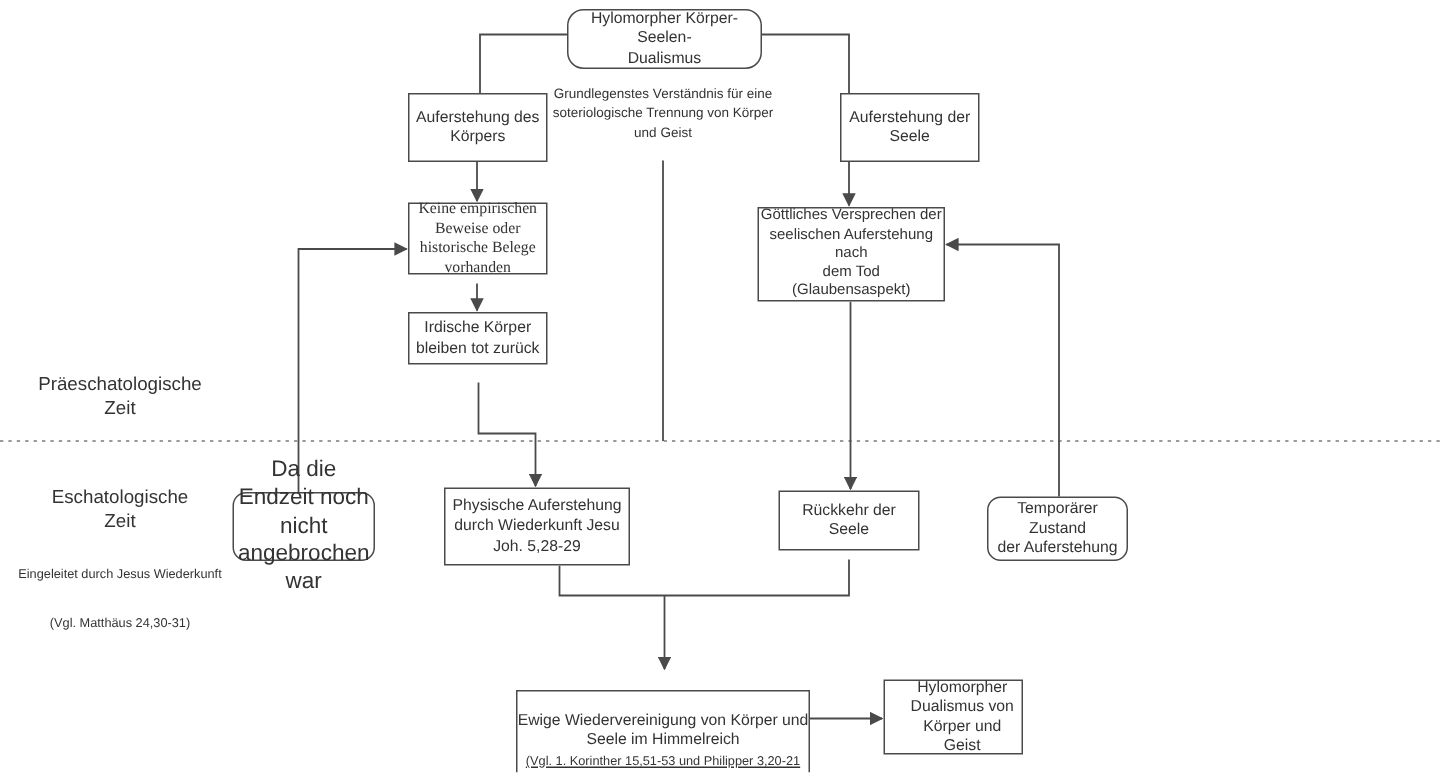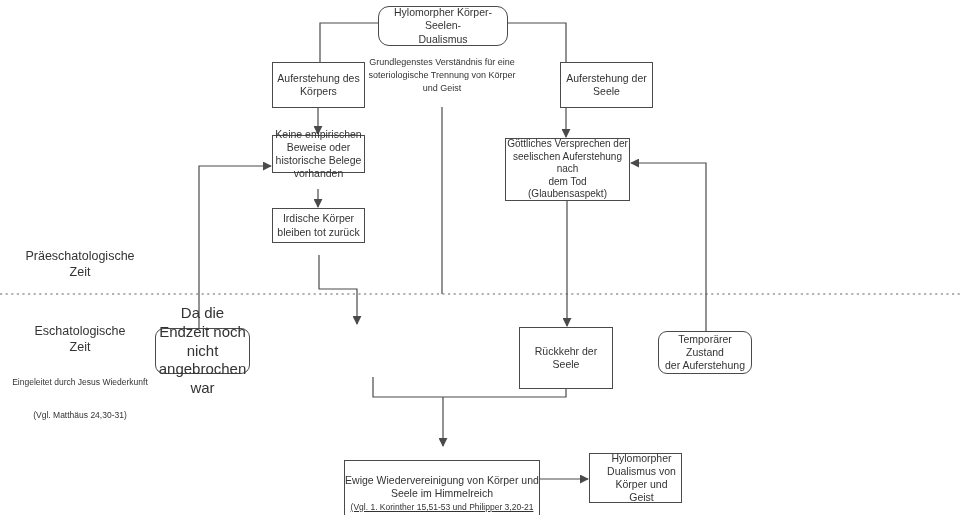--- a/index.html
+++ b/index.html
@@ -32,26 +32,26 @@
     overflow: visible;
   }
   .node .lbl { white-space: pre-line; display: block; }
   .rounded { border-radius: 11px; }
   .rounded-sm { border-radius: 9px; }
 
   
   #n-platonic      { left: 378px; top: 6px;   width: 130px; height: 40px; font-size: 10.5px; }
   #n-auf-koerper   { left: 272px; top: 62px;  width: 93px;  height: 46px; font-size: 10.5px; }
   #n-auf-seele     { left: 520px; top: 62px;  width: 93px;  height: 46px; font-size: 10.5px; margin-left: 40px; }
-  #n-keine-beweise { left: 272px; top: 135px; width: 93px;  height: 38px; font-size: 10.5px; }
+  #n-keine-beweise { left: 272px; top: 135px; width: 93px;  height: 48px; font-size: 10.5px; font-family: Liberation Serif, serif; }
   #n-goettliches   { left: 505px; top: 138px; width: 125px; height: 63px; font-size: 10px; }
   #n-irdische      { left: 272px; top: 208px; width: 93px;  height: 35px; font-size: 10.5px; }
   #n-da-endzeit    { left: 155px; top: 328px; width: 95px;  height: 46px; font-size: 15px; align-items: center; }
   #n-physische     { left: 296px; top: 325px; width: 124px; height: 52px; font-size: 10.5px; }
-  #n-rueckkehr     { left: 519px; top: 327px; width: 94px;  height: 62px; font-size: 10.5px; }
+  #n-rueckkehr     { left: 519px; top: 327px; width: 94px;  height: 40px; font-size: 10.5px; }
   #n-temporaerer   { left: 658px; top: 331px; width: 94px;  height: 43px; font-size: 10.5px; }
   #n-ewige         { left: 344px; top: 460px; width: 196px; height: 66px; font-size: 10.5px; align-items: center; }
   #n-hylomorpher   { left: 589px; top: 453px; width: 93px;  height: 50px; font-size: 10.5px; padding-left: 12px; }
   #n-ewige .ref    { font-size: 8.5px; white-space: pre-line; margin-top: 2px; text-decoration: underline; }
 
   .annotation {
     position: absolute;
     text-align: center;
     white-space: pre-line;
     line-height: 1.3;
@@ -126,20 +126,25 @@
     <span class="lbl">Irdische Körper
 bleiben tot zurück</span>
   </div>
 
   <div class="node rounded-sm" id="n-da-endzeit">
     <span class="lbl">Da die Endzeit noch
 nicht angebrochen
 war</span>
   </div>
 
+  <div class="node" id="n-physische">
+    <span class="lbl">Physische Auferstehung
+durch Wiederkunft Jesu
+Joh. 5,28-29</span>
+  </div>
 
   <div class="node" id="n-rueckkehr">
     <span class="lbl">Rückkehr der Seele</span>
   </div>
 
   <div class="node rounded-sm" id="n-temporaerer">
     <span class="lbl">Temporärer Zustand
 der Auferstehung</span>
   </div>
 

